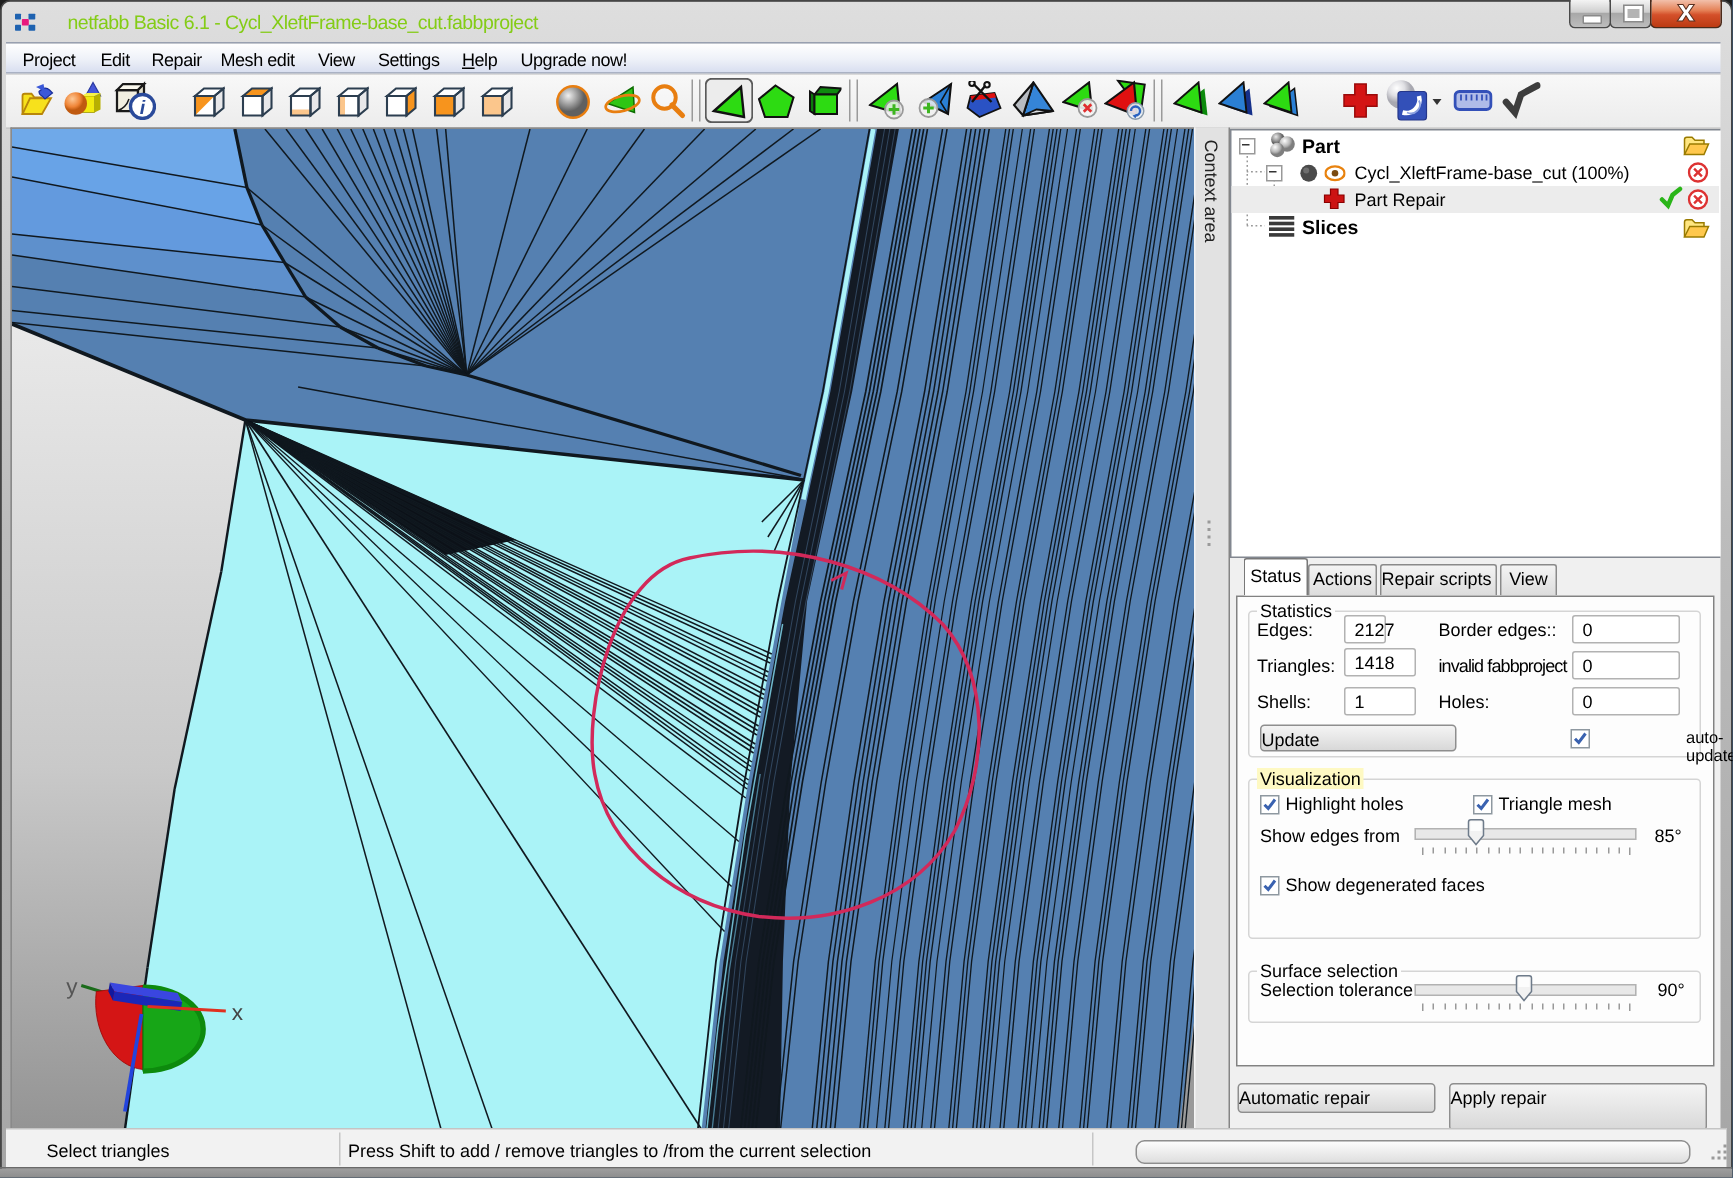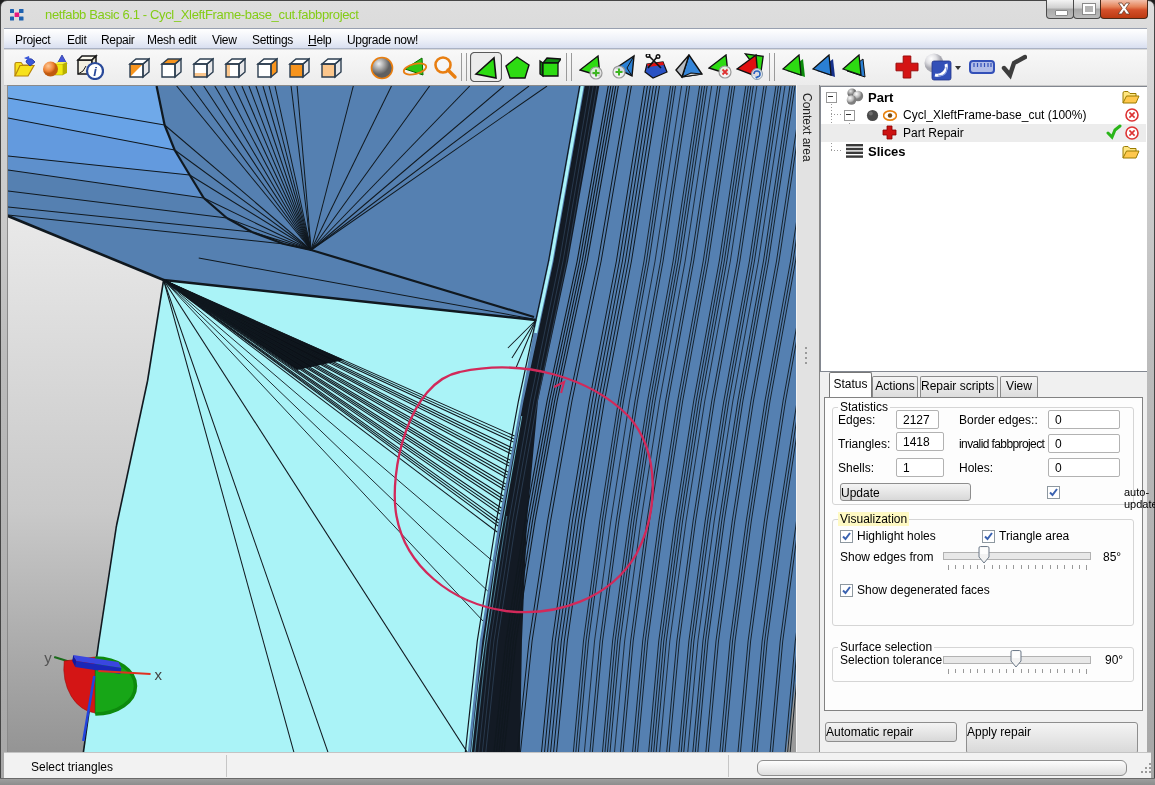--- a/index.html
+++ b/index.html
@@ -517,21 +517,21 @@
 <div style="position:absolute;left:920px;top:376px;width:78px;height:21px;background:linear-gradient(#f4f4f4,#dcdcdc);border:1px solid #8a8a8a;border-bottom:none;border-radius:2px 2px 0 0;font-size:12px;padding-top:2px;box-sizing:border-box">Repair scripts</div>
 <div style="position:absolute;left:1000px;top:376px;width:38px;height:21px;background:linear-gradient(#f4f4f4,#dcdcdc);border:1px solid #8a8a8a;border-bottom:none;border-radius:2px 2px 0 0;text-align:center;font-size:12px;padding-top:2px;box-sizing:border-box">View</div>
 <div style="position:absolute;left:824px;top:397px;width:319px;height:314px;background:#fdfdfd;border:1px solid #828282;box-sizing:border-box"></div>
 <div style="position:absolute;left:832px;top:407px;width:302px;height:98px;border:1px solid #d5d5d5;border-radius:3px;box-sizing:border-box"></div>
 <div style="position:absolute;left:838px;top:400px;background:#fdfdfd;font-size:12px;padding:0 2px;white-space:nowrap">Statistics</div>
 <div style="position:absolute;left:832px;top:519px;width:302px;height:107px;border:1px solid #d5d5d5;border-radius:3px;box-sizing:border-box"></div>
 <div style="position:absolute;left:838px;top:512px;background:#fef9c3;font-size:12px;padding:0 2px;white-space:nowrap">Visualization</div>
 <div style="position:absolute;left:832px;top:647px;width:302px;height:35px;border:1px solid #d5d5d5;border-radius:3px;box-sizing:border-box"></div>
 <div style="position:absolute;left:838px;top:640px;background:#fdfdfd;font-size:12px;padding:0 2px;white-space:nowrap">Surface selection</div>
 <div style="position:absolute;left:838px;top:413px;font-size:12px">Edges:</div>
-<div style="position:absolute;left:896px;top:410px;width:43px;height:19px;background:#fff;border:1px solid #b2b2b2;border-radius:2px;box-sizing:border-box;font-size:12px;padding:2px 0 0 6px">2127</div>
+<div style="position:absolute;left:896px;top:410px;width:28px;height:19px;background:#fff;border:1px solid #b2b2b2;border-radius:2px;box-sizing:border-box;font-size:12px;padding:2px 0 0 6px">2127</div>
 <div style="position:absolute;left:959px;top:413px;font-size:12px">Border edges::</div>
 <div style="position:absolute;left:1048px;top:410px;width:72px;height:19px;background:#fff;border:1px solid #b2b2b2;border-radius:2px;box-sizing:border-box;font-size:12px;padding:2px 0 0 6px">0</div>
 <div style="position:absolute;left:838px;top:437px;font-size:12px">Triangles:</div>
 <div style="position:absolute;left:896px;top:432px;width:48px;height:19px;background:#fff;border:1px solid #b2b2b2;border-radius:2px;box-sizing:border-box;font-size:12px;padding:2px 0 0 6px">1418</div>
 <div style="position:absolute;left:959px;top:437px;font-size:12px;letter-spacing:-0.6px">invalid fabbproject</div>
 <div style="position:absolute;left:1048px;top:434px;width:72px;height:19px;background:#fff;border:1px solid #b2b2b2;border-radius:2px;box-sizing:border-box;font-size:12px;padding:2px 0 0 6px">0</div>
 <div style="position:absolute;left:838px;top:461px;font-size:12px">Shells:</div>
 <div style="position:absolute;left:896px;top:458px;width:48px;height:19px;background:#fff;border:1px solid #b2b2b2;border-radius:2px;box-sizing:border-box;font-size:12px;padding:2px 0 0 6px">1</div>
 <div style="position:absolute;left:959px;top:461px;font-size:12px">Holes:</div>
 <div style="position:absolute;left:1048px;top:458px;width:72px;height:19px;background:#fff;border:1px solid #b2b2b2;border-radius:2px;box-sizing:border-box;font-size:12px;padding:2px 0 0 6px">0</div>
@@ -546,21 +546,21 @@
     <svg width="11" height="11" viewBox="0 0 11 11" style="position:absolute;left:0px;top:0px">
       <path d="M2,5.5 L4.5,8 L9,2" fill="none" stroke="#3a62b0" stroke-width="2"></path>
     </svg>
   </div>
 <div style="position:absolute;left:857px;top:529px;font-size:12px">Highlight holes</div>
 <div style="position:absolute;left:982px;top:530px;width:13px;height:13px;background:#fff;border:1px solid #8e98a0;box-sizing:border-box">
     <svg width="11" height="11" viewBox="0 0 11 11" style="position:absolute;left:0px;top:0px">
       <path d="M2,5.5 L4.5,8 L9,2" fill="none" stroke="#3a62b0" stroke-width="2"></path>
     </svg>
   </div>
-<div style="position:absolute;left:999px;top:529px;font-size:12px">Triangle area</div>
+<div style="position:absolute;left:999px;top:529px;font-size:12px">Triangle mesh</div>
 <div style="position:absolute;left:840px;top:550px;font-size:12px">Show edges from</div>
 <div style="position:absolute;left:943px;top:552px;width:148px;height:8px;background:#e8e8e8;border:1px solid #b2b2b2;box-sizing:border-box"></div>
 <svg style="position:absolute;left:978px;top:546px" width="12" height="18" viewBox="0 0 12 18">
     <path d="M1,2 Q1,0.5 2.5,0.5 L9.5,0.5 Q11,0.5 11,2 L11,11 L6,17 L1,11 Z" fill="#f2f2f2" stroke="#6e7b8a" stroke-width="1"></path>
     <path d="M2.2,1.6 L9.8,1.6 L9.8,8 L2.2,8 Z" fill="#fdfdfd"></path>
   </svg>
 <div style="position:absolute;left:948.0px;top:565px;width:1px;height:5px;background:#999"></div>
 <div style="position:absolute;left:955.3px;top:565px;width:1px;height:4px;background:#999"></div>
 <div style="position:absolute;left:962.5px;top:565px;width:1px;height:4px;background:#999"></div>
 <div style="position:absolute;left:969.8px;top:565px;width:1px;height:4px;background:#999"></div>
@@ -612,20 +612,21 @@
 <div style="position:absolute;left:1064.2px;top:669px;width:1px;height:4px;background:#999"></div>
 <div style="position:absolute;left:1071.5px;top:669px;width:1px;height:4px;background:#999"></div>
 <div style="position:absolute;left:1078.7px;top:669px;width:1px;height:4px;background:#999"></div>
 <div style="position:absolute;left:1086.0px;top:669px;width:1px;height:5px;background:#999"></div>
 <div style="position:absolute;left:1105px;top:653px;font-size:12px">90°</div>
 <div class="btn7" style="position:absolute;left:825px;top:722px;width:132px;height:20px;font-size:12px">Automatic repair</div>
 <div class="btn7" style="position:absolute;left:966px;top:722px;width:172px;height:32px;font-size:12px">Apply repair</div>
 <div class="statusbar">
 <div style="position:absolute;left:27px;top:7px;font-size:12px">Select triangles</div>
 <div style="position:absolute;left:222px;top:2px;width:1px;height:22px;background:#c6c6c6"></div>
+<div style="position:absolute;left:228px;top:7px;font-size:12px">Press Shift to add / remove triangles to /from the current selection</div>
 <div style="position:absolute;left:724px;top:2px;width:1px;height:22px;background:#c6c6c6"></div>
 <div style="position:absolute;left:753px;top:7px;width:368px;height:14px;background:linear-gradient(#fdfdfd,#dedede);border:1px solid #8e8e8e;border-radius:6px"></div>
 <svg style="position:absolute;left:1136px;top:9px" width="13" height="13">
       <g fill="#9a9a9a">
 <rect x="9" y="9" width="2" height="2"></rect>
         <rect x="9" y="5" width="2" height="2"></rect>
         <rect x="9" y="1" width="2" height="2"></rect>
 <rect x="5" y="9" width="2" height="2"></rect>
         <rect x="5" y="5" width="2" height="2"></rect>
         <rect x="1" y="9" width="2" height="2"></rect>

